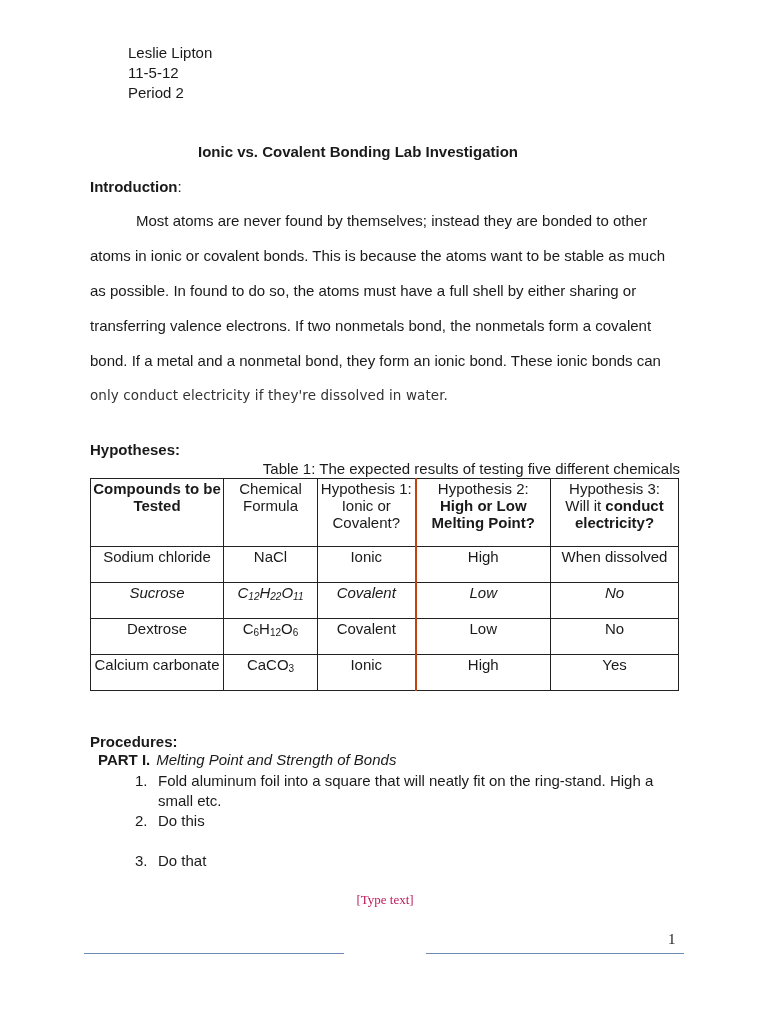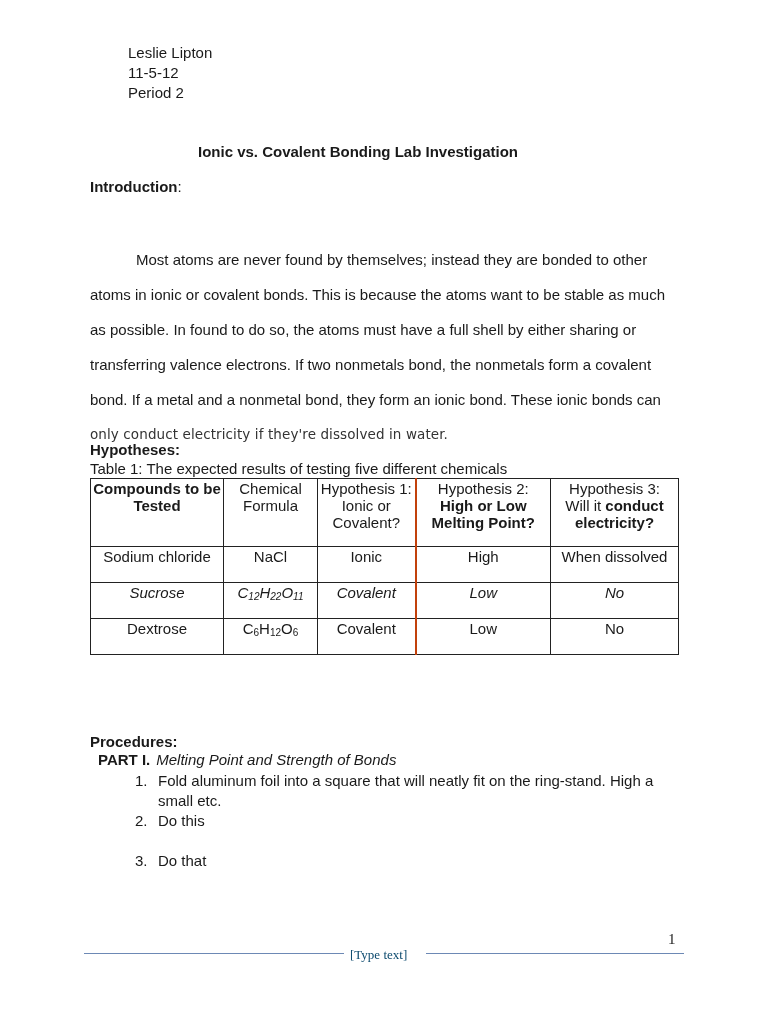--- a/index.html
+++ b/index.html
@@ -5,46 +5,46 @@
   html, body { margin: 0; padding: 0; background: #ffffff; }
   body {
     width: 768px; height: 1024px; position: relative; overflow: hidden;
     font-family: "Liberation Sans", sans-serif; color: #1a1a1a;
   }
   .abs { position: absolute; }
   .header-line { left: 90px; font-size: 15px; line-height: 20px; margin-left: 38px; }
   .title { left: 0; width: 716px; top: 143px; text-align: center; font-weight: bold; font-size: 15px; }
   .intro-h { left: 90px; top: 178px; font-size: 15px; }
   .intro-h b { font-weight: bold; }
-  .para-line { left: 90px; font-size: 15px; white-space: nowrap; margin-top: 39px; }
+  .para-line { left: 90px; font-size: 15px; white-space: nowrap; }
   .para-line.last { font-family: "DejaVu Sans", sans-serif; font-size: 13.5px; color: #333; letter-spacing: 0.1px; }
   .hyp-h { left: 90px; top: 441px; font-weight: bold; font-size: 15px; }
-  .caption { left: 90px; width: 590px; top: 460px; text-align: left; font-size: 15px; }
+  .caption { left: 90px; width: 590px; top: 460px; text-align: right; font-size: 15px; }
   table.hyp {
     position: absolute; left: 90px; top: 478px; border-collapse: collapse;
     font-size: 15px; line-height: 17px;
   }
   table.hyp td, table.hyp th {
     border: 1px solid #222; text-align: center; vertical-align: top; padding: 1px 2px;
   }
   table.hyp th { font-weight: normal; }
   table.hyp .thick-left { border-left: 2px solid #c2410c; }
   table.hyp .bold { font-weight: bold; }
   sub { font-size: 10px; vertical-align: -2px; line-height: 0; }
   .proc-h { left: 90px; top: 733px; font-weight: bold; font-size: 15px; }
   .part { left: 98px; top: 751px; font-size: 15px; }
   .part b { font-weight: bold; }
   .part i { font-style: italic; margin-left: 6px; }
   .step { left: 135px; font-size: 15px; line-height: 20px; }
   .step .num { display: inline-block; width: 23px; }
   .step .txt { display: inline-block; vertical-align: top; width: 520px; }
   .footer-line { top: 953px; height: 1px; background: #6d89b5; }
   .footer-text {
-    left: 350px; top: 947px; width: 70px; text-align: left;
-    font-family: "Liberation Serif", serif; font-size: 13px; color: #0c4a6e;
+    left: 350px; top: 892px; width: 70px; text-align: center;
+    font-family: "Liberation Serif", serif; font-size: 13px; color: #be185d;
   }
   .page-num { left: 668px; top: 931px; font-family: "Liberation Serif", serif; font-size: 15px; }
 </style>
 </head>
 <body>
 
 <div class="abs header-line" style="top:43px">Leslie Lipton</div>
 <div class="abs header-line" style="top:63px">11-5-12</div>
 <div class="abs header-line" style="top:83px">Period 2</div>
 
@@ -111,20 +111,27 @@
         <td class="thick-left">Low</td>
         <td>No</td>
       </tr>
       <tr style="height: 36px;">
         <td><span>Dextrose</span></td>
         <td><span>C</span><sub>6</sub><span>H</span><sub>12</sub><span>O</span><sub>6</sub></td>
         <td>Covalent</td>
         <td class="thick-left">Low</td>
         <td>No</td>
       </tr>
+      <tr style="height: 36px;">
+        <td><span>Calcium carbonate</span></td>
+        <td><span>CaCO</span><sub>3</sub></td>
+        <td>Ionic</td>
+        <td class="thick-left">High</td>
+        <td>Yes</td>
+      </tr>
     </tbody>
 </table>
 
 <div class="abs proc-h">Procedures:</div>
 <div class="abs part"><b>PART I.</b><i>Melting Point and Strength of Bonds</i></div>
 <div class="abs step" style="top:771px"><span class="num">1.</span><span class="txt">Fold aluminum foil into a square that will neatly fit on the ring-stand.  High a small etc.</span></div>
 <div class="abs step" style="top:811px"><span class="num">2.</span><span class="txt">Do this</span></div>
 <div class="abs step" style="top:851px"><span class="num">3.</span><span class="txt">Do that</span></div>
 
 <div class="abs page-num">1</div>

